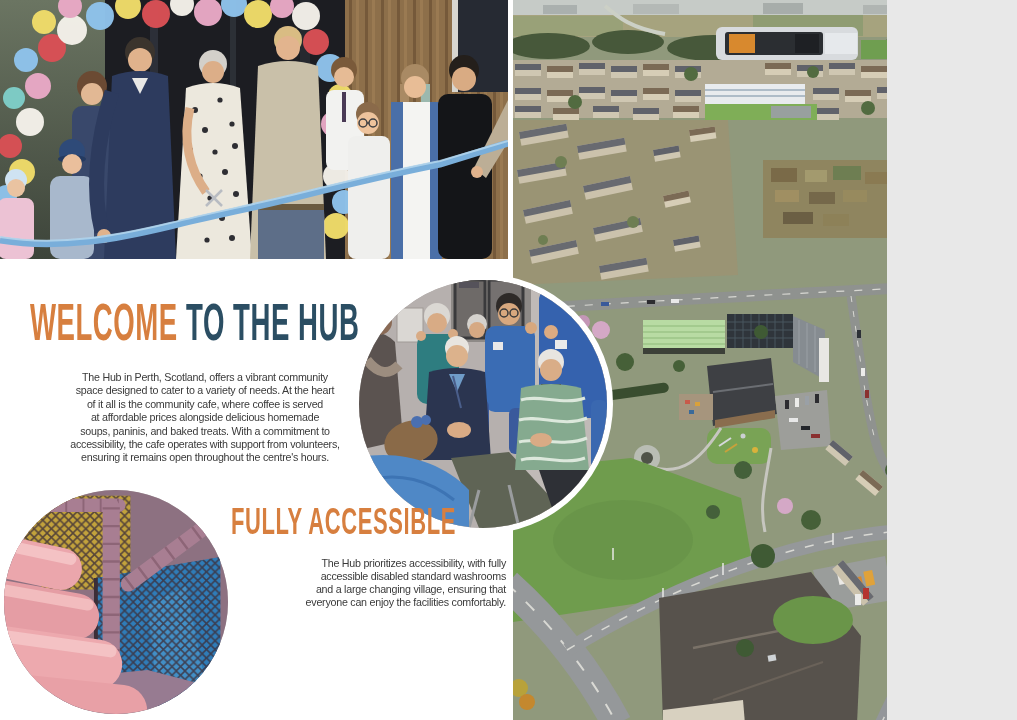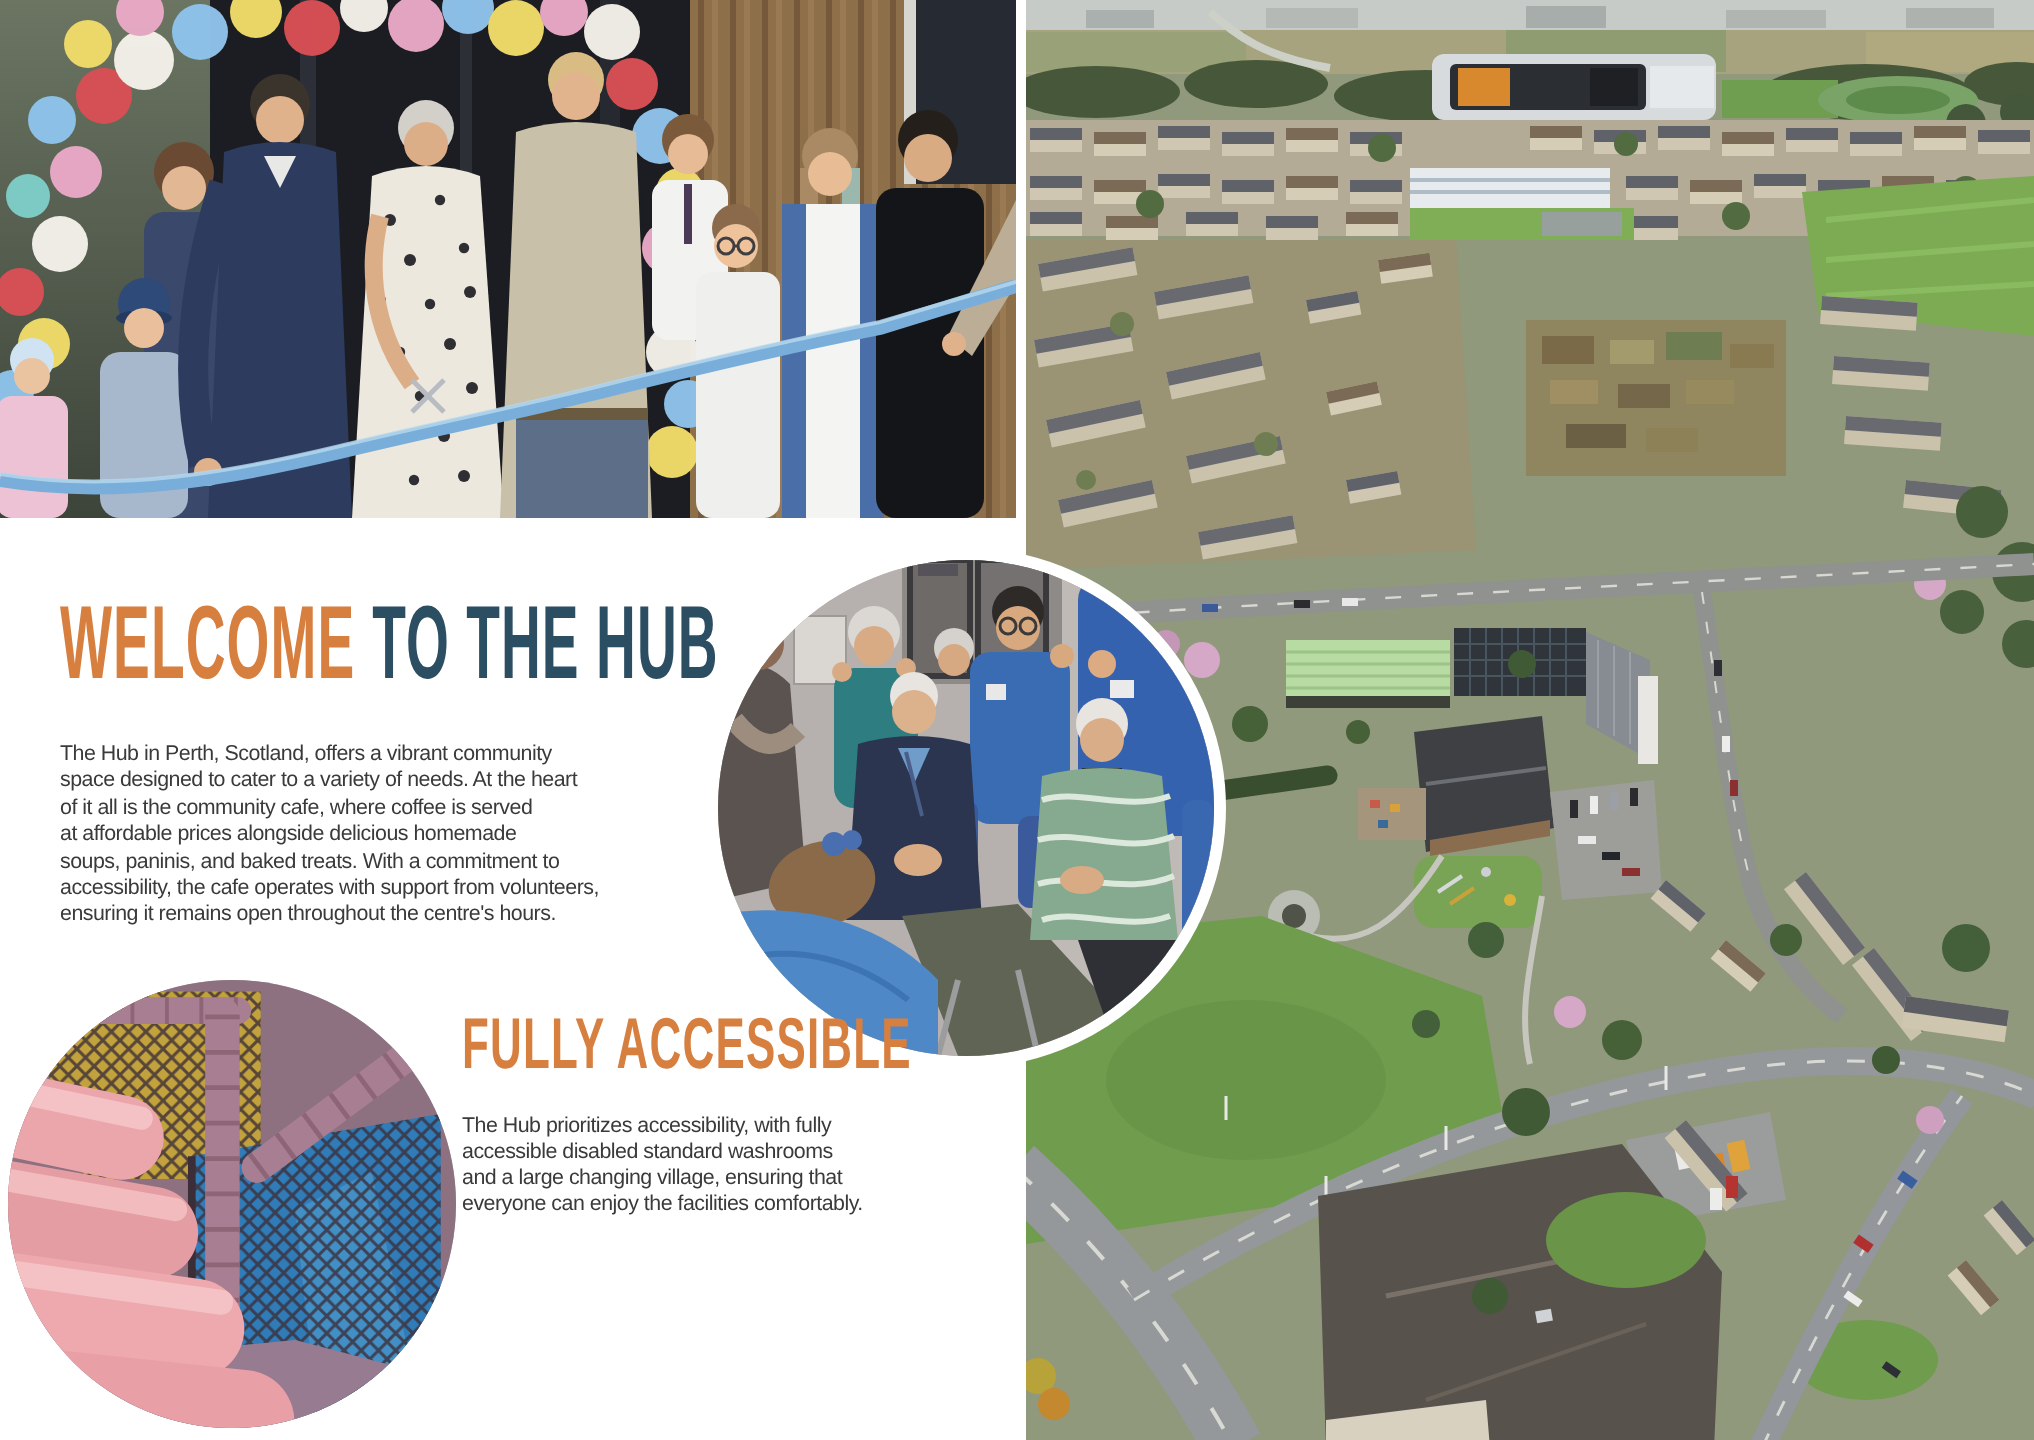--- a/index.html
+++ b/index.html
@@ -1,36 +1,36 @@
 <!DOCTYPE html>
 <html><head>
 <meta charset="utf-8">
 <style>
   html,body{margin:0;padding:0;background:#e8e8e8;}
-  #page{position:relative;width:1017px;height:720px;background:#ffffff;overflow:hidden;
+  #page{position:relative;width:887px;height:720px;background:#ffffff;overflow:hidden;
         font-family:"Liberation Sans",sans-serif;}
   .photo{position:absolute;overflow:hidden;}
   #ribbon-photo{left:0;top:0;width:508px;height:259px;}
   #aerial-photo{left:513px;top:0;width:504px;height:720px;}
   .circle{position:absolute;border-radius:50%;overflow:hidden;border:6px solid #ffffff;
           box-sizing:border-box;background:#b6b0ae;}
   #community-circle{left:353px;top:274px;width:260px;height:260px;z-index:4;}
   #softplay-circle{left:-2px;top:484px;width:236px;height:236px;z-index:4;}
   .circle svg,.photo svg{display:block;width:100%;height:100%;}
   .title{position:absolute;font-weight:700;white-space:nowrap;transform-origin:0 0;
          letter-spacing:1px;z-index:6;}
   #welcome-title{left:30px;top:296px;font-size:52px;line-height:52px;transform:scaleX(0.53);}
   #accessible-title{left:231px;top:504px;font-size:36px;line-height:36px;transform:scaleX(0.61);}
   .hl{color:#d77f3f;}
   .rest{color:#2b4e63;margin-left:16px;}
   .body-text{position:absolute;color:#3a3a3a;font-size:10.7px;line-height:13.4px;
              letter-spacing:-0.25px;white-space:pre-line;z-index:6;}
-  #welcome-body{left:30px;top:371px;width:350px;}
+  #welcome-body{left:30px;top:371px;width:350px;text-align:center;}
   #accessible-body{left:231px;top:544px;width:275px;line-height:13px;}
-  #accessible-body p{margin:0 0 13px 0;white-space:pre-line;}
+  #accessible-body p{margin:0 0 13px 0;white-space:pre-line;text-align:right;}
 </style>
 </head>
 <body>
 
 <div id="page">
 
   <div id="ribbon-photo" class="photo">
     <svg viewBox="0 0 508 259" preserveAspectRatio="none">
       <defs>
         <linearGradient id="lgbg" x1="0" y1="0" x2="0" y2="1">

